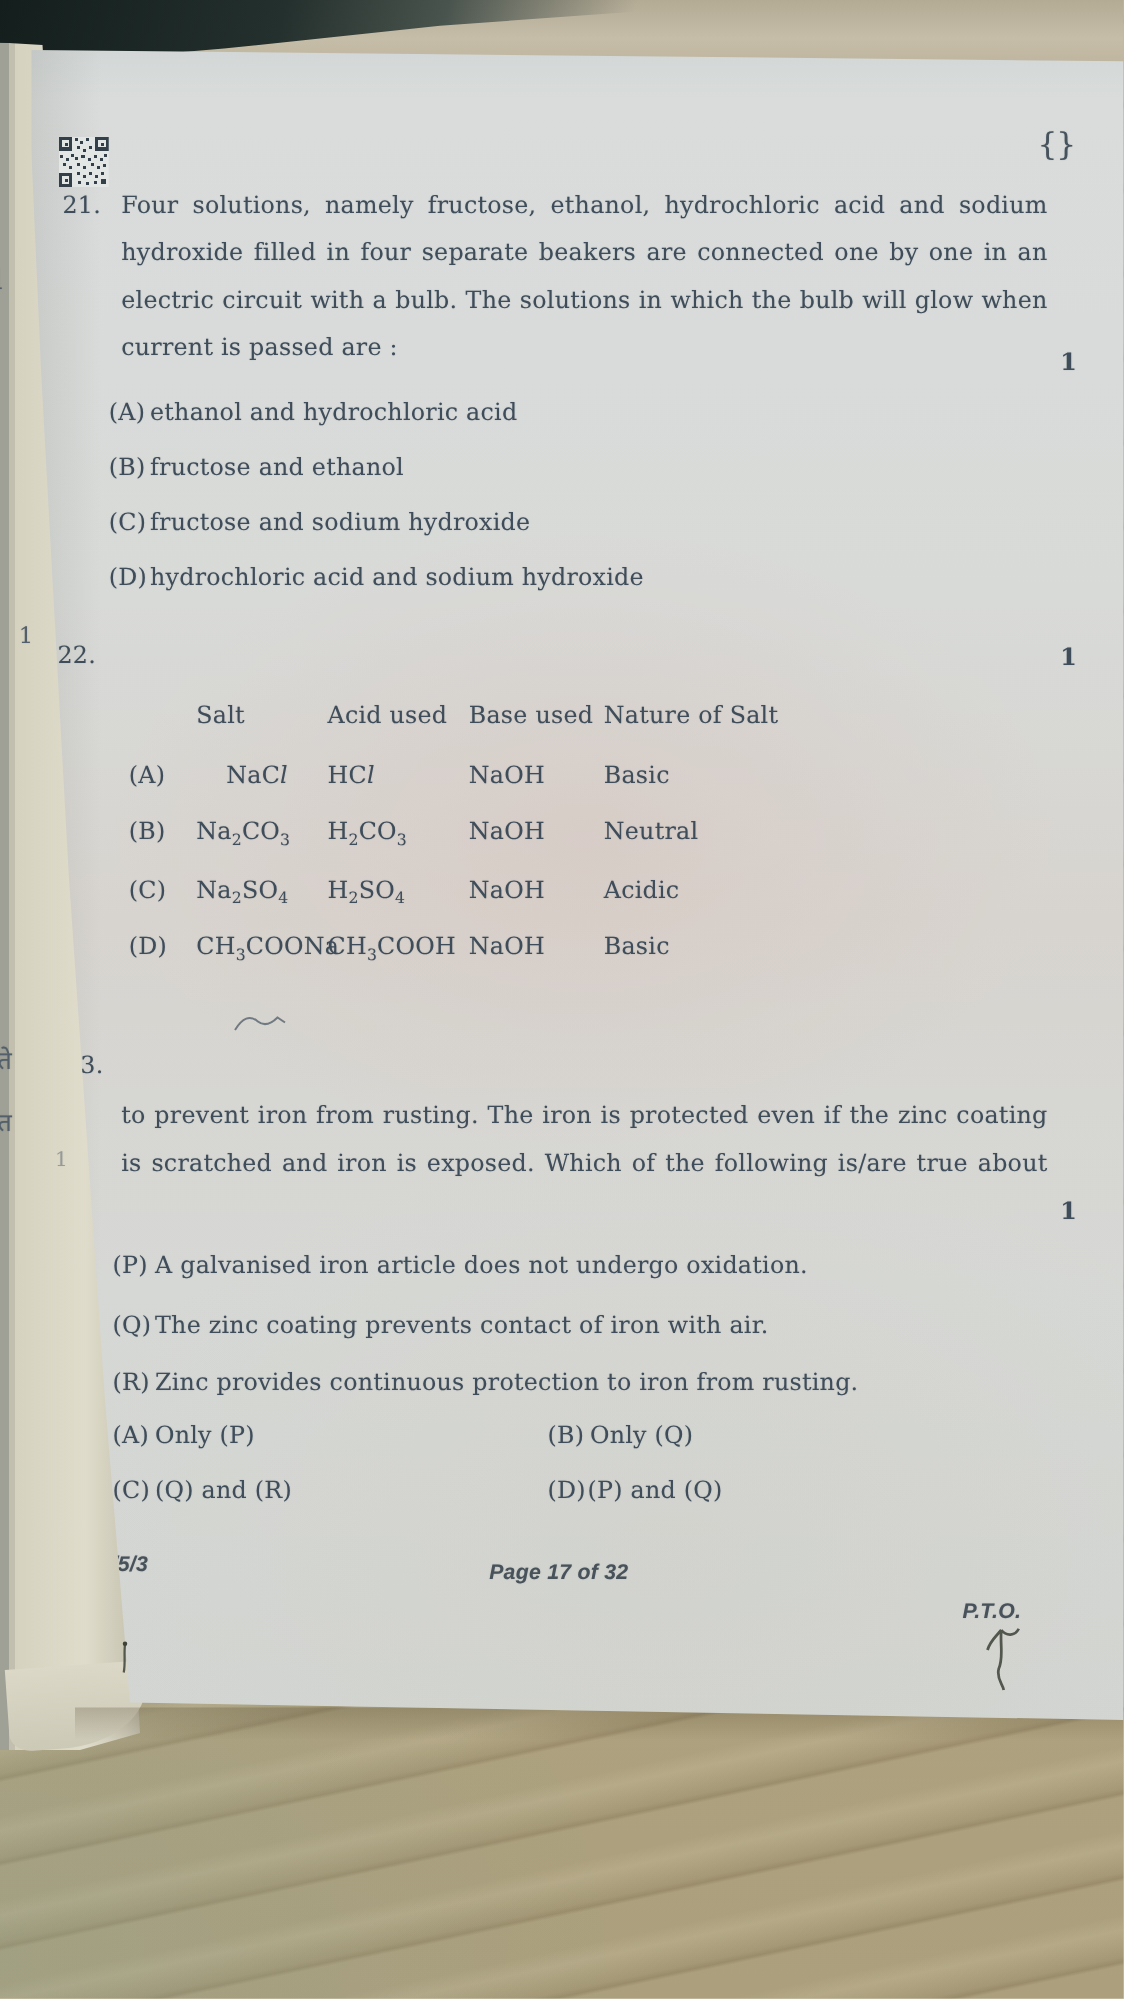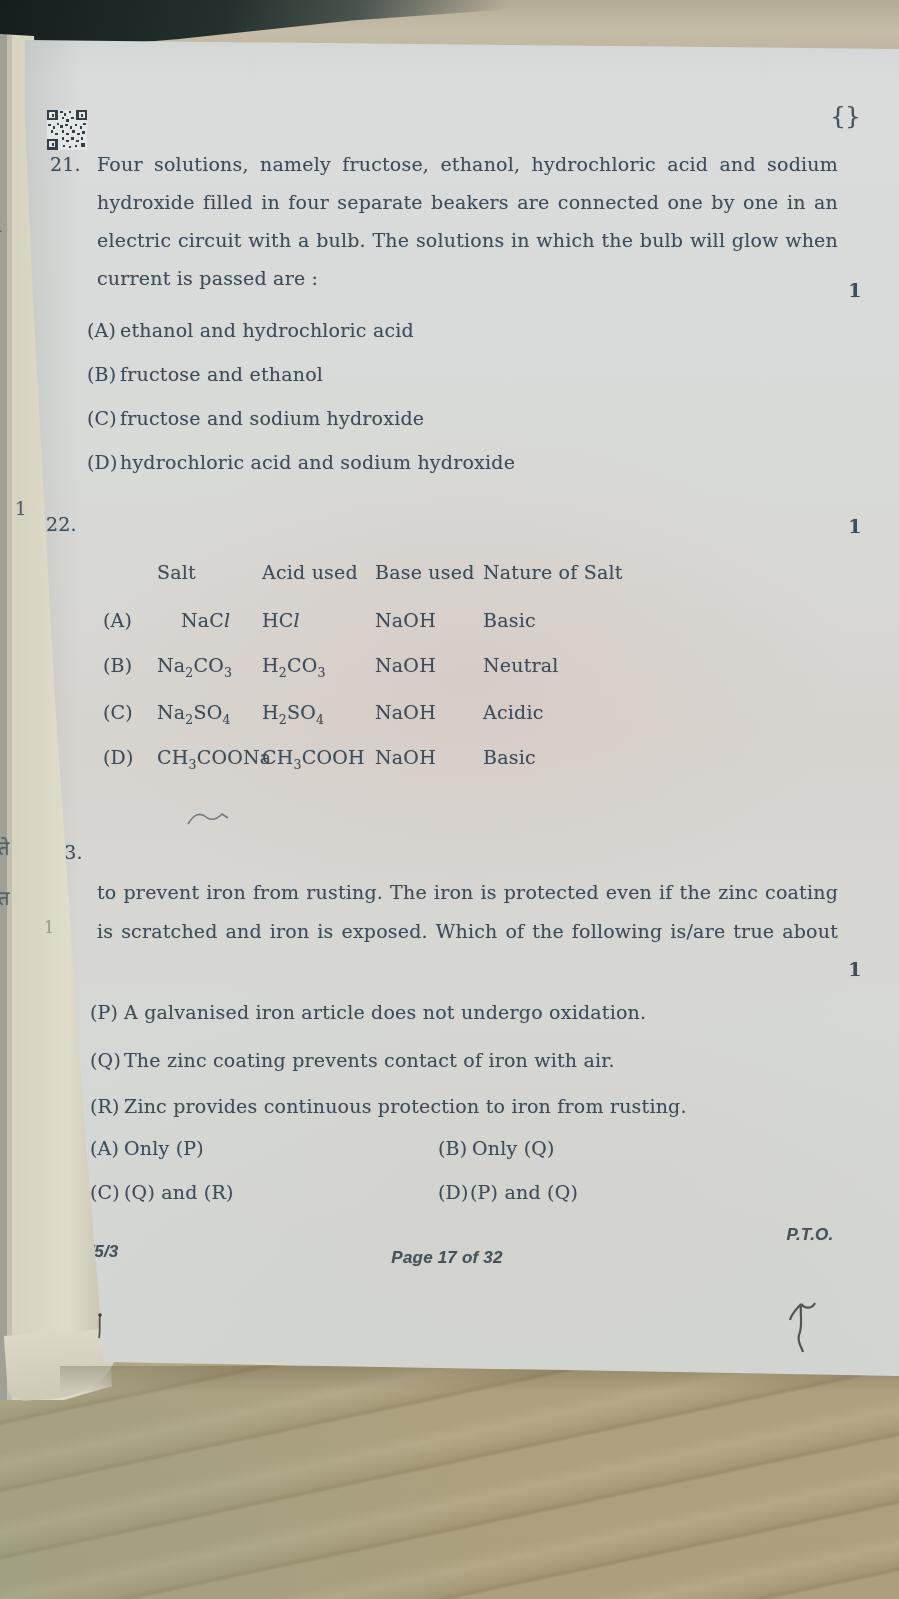--- a/index.html
+++ b/index.html
@@ -218,21 +218,21 @@
       <span class="t" style="left:90px;top:1180px;">(C)</span>
       <span class="t" style="left:124px;top:1180px;">(Q) and (R)</span>
     </div>
     <div>
       <span class="t" style="left:438px;top:1180px;">(D)</span>
       <span class="t" style="left:470px;top:1180px;">(P) and (Q)</span>
     </div>
 
     <div class="t sansbi" style="left:70px;top:1240px;">31/5/3</div>
     <div class="t sansbi" style="left:357px;top:1246px;width:180px;text-align:center;">Page 17 of 32</div>
-    <div class="t sansbi" style="left:770px;top:1223px;width:80px;text-align:center;">P.T.O.</div>
+    <div class="t sansbi" style="left:770px;top:1277px;width:80px;text-align:left;">P.T.O.</div>
 
     <svg class="pen" style="left:184px;top:808px;" width="48" height="22" viewBox="0 0 48 22">
       <path d="M4 16 C10 6 16 4 22 9 C27 13 32 12 38 6 L44 10" fill="none" stroke="#58636e" stroke-width="1.6" opacity="0.8"></path>
     </svg>
   </div>
 
   <div class="bleed" style="left:-5px;top:212px;font-size:22px;">l</div>
   <div class="bleed" style="left:15px;top:498px;font-size:18px;">1</div>
   <div class="bleed" style="left:-2px;top:834px;font-size:20px;">ते</div>
   <div class="bleed" style="left:-2px;top:884px;font-size:20px;">त</div>

